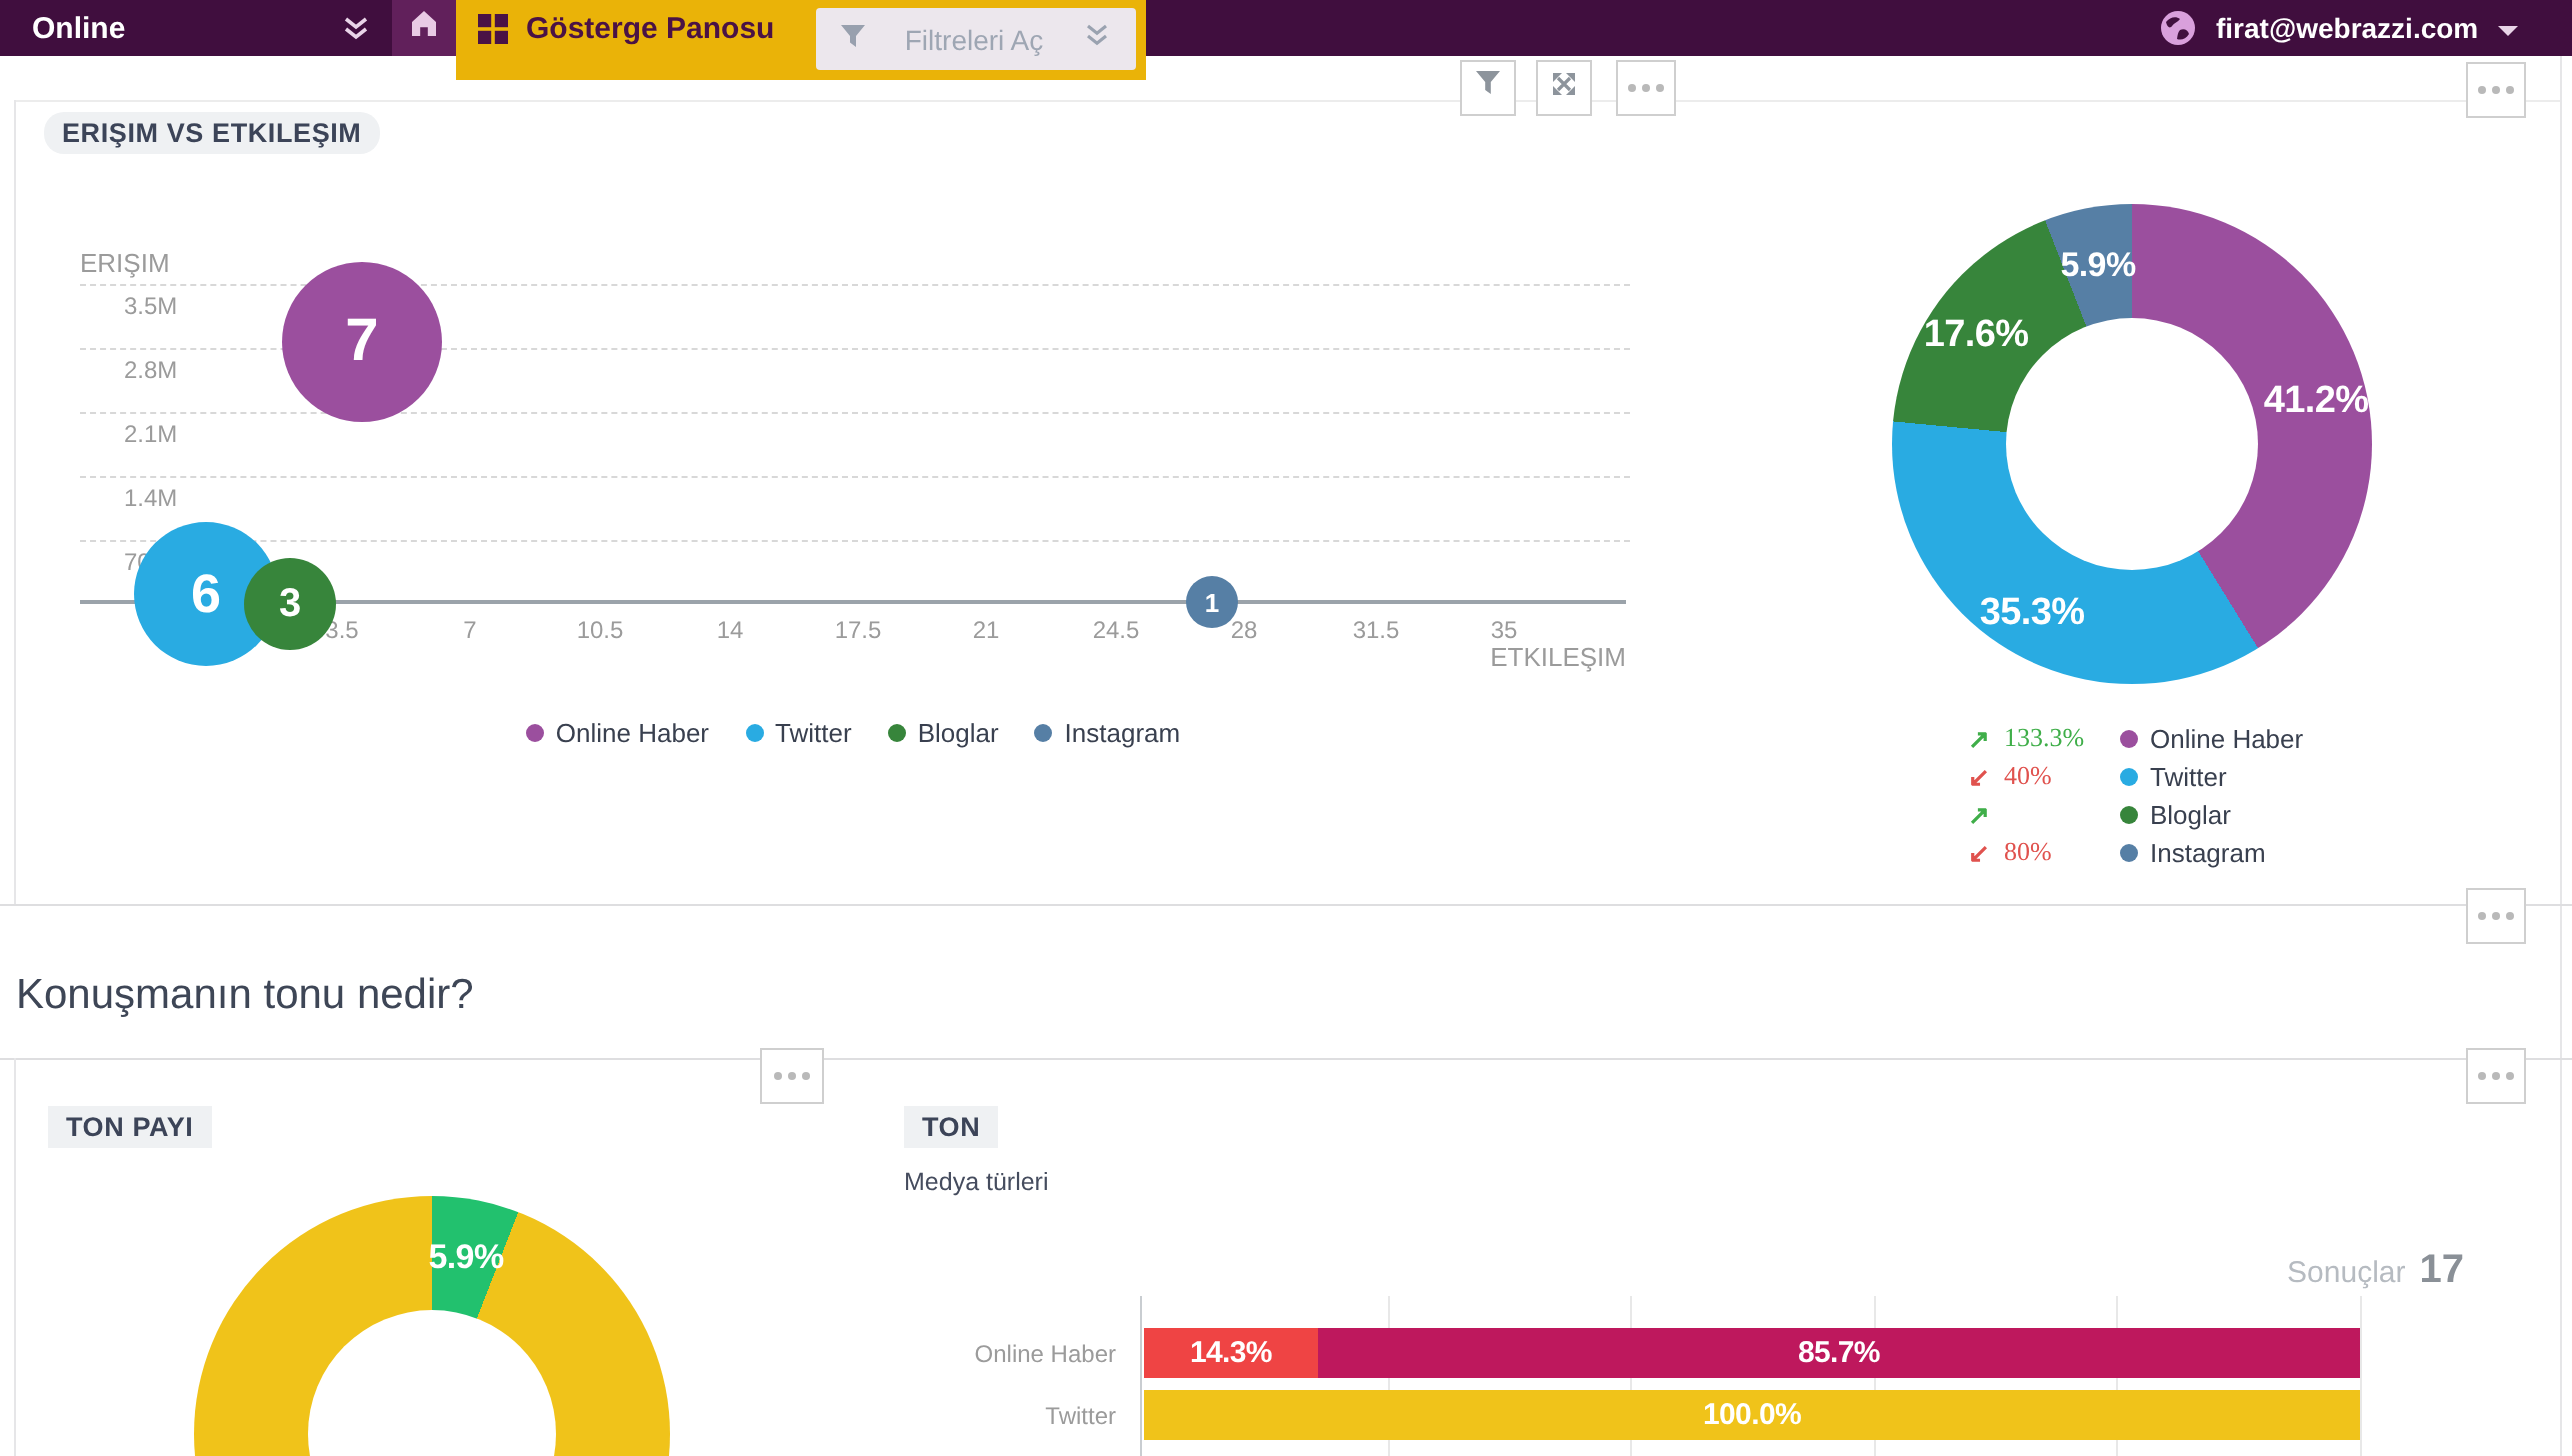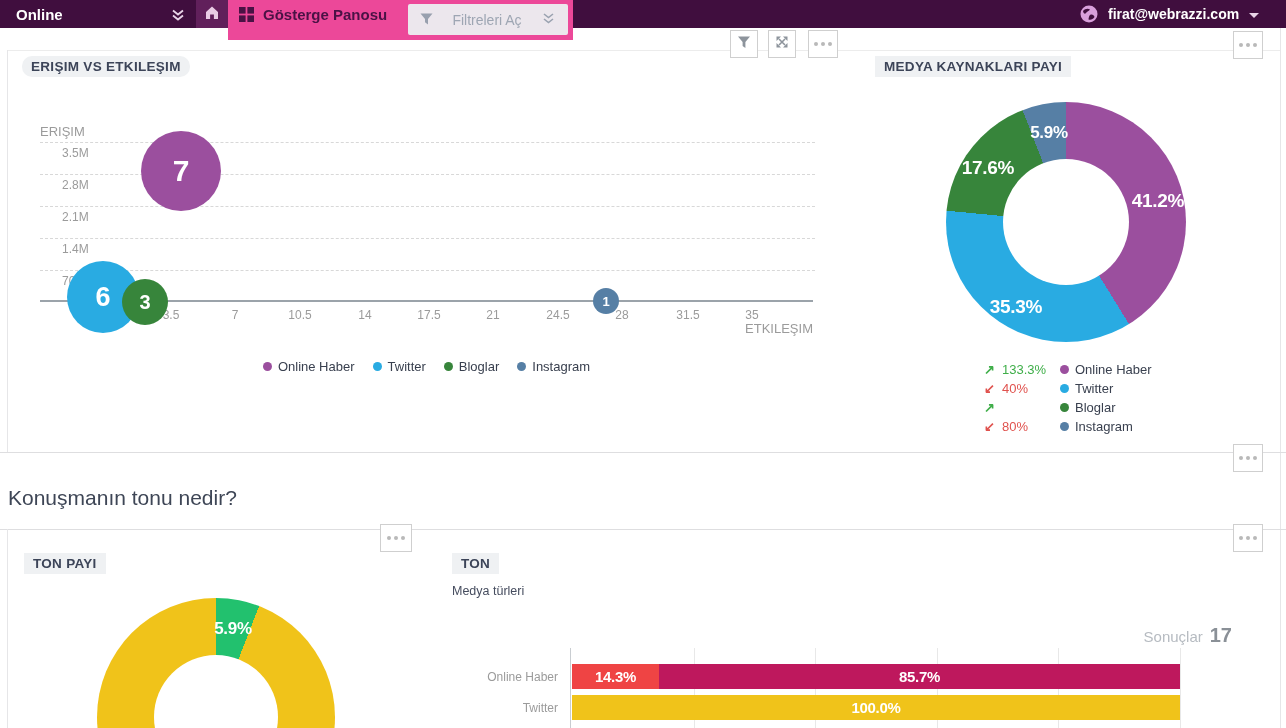--- a/index.html
+++ b/index.html
@@ -9,21 +9,21 @@
     background:#fff; font-family:"Liberation Sans", sans-serif;
     -webkit-font-smoothing:antialiased;
   }
   .abs { position:absolute; }
 
   
   .topbar { left:0; top:0; width:1286px; height:28px; background:#400E3E; }
   .topbar-text { color:#fff; font-weight:bold; font-size:15px; }
   .home-tile { left:196px; top:0; width:32px; height:28px; background:#61205B;
     display:flex; align-items:center; justify-content:center; }
-  .tab-strip { left:228px; top:0; width:345px; height:40px; background:#ec4899;
+  .tab-strip { left:228px; top:0; width:345px; height:40px; background:#eab308;
     display:flex; align-items:flex-start; }
   .tab-title { color:#4A1245; font-weight:bold; font-size:15px; }
   .filter-btn { left:408px; top:4px; width:160px; height:31px; background:#ECE7ED;
     border-radius:2px; display:flex; align-items:center; justify-content:space-between;
     padding:0 12px; cursor:pointer; }
   .filter-btn-label { color:#9EA6B3; font-size:14px; }
   .user-email { color:#fff; font-weight:bold; font-size:14px; }
   .caret-down { width:0; height:0; border-left:5px solid transparent;
     border-right:5px solid transparent; border-top:5px solid #E9D4E8; }
 
@@ -59,21 +59,21 @@
   .donut-hole { position:absolute; background:#fff; border-radius:50%;
     left:50%; top:50%; transform:translate(-50%,-50%); }
   .slice-label { position:absolute; transform:translate(-50%,-50%); color:#fff;
     font-weight:bold; letter-spacing:-0.3px; white-space:nowrap; }
 
   
   .trend-row { position:absolute; display:flex; align-items:center; height:18px; }
   .trend-arrow { width:18px; font-size:13px; font-weight:bold; }
   .trend-up { color:#3FAE49; }
   .trend-down { color:#E0524E; }
-  .trend-pct { width:58px; font-size:13px; }
+  .trend-pct { width:58px; font-size:13px;font-family:Liberation Serif, serif; }
   .trend-row .legend-label { margin-left:6px; }
 
   
   .section-heading { color:#3E4656; font-size:21px; }
 
   
   .bar-row { position:absolute; display:flex; height:25px; }
   .bar-seg { display:flex; align-items:center; justify-content:center;
     color:#fff; font-weight:bold; font-size:15px; letter-spacing:-0.3px; cursor:pointer; }
   .bar-label { color:#9B9B9B; font-size:12px; text-align:right; }
@@ -236,21 +236,20 @@
     <span class="legend-item">
       <span class="legend-dot" style="background:#37853B;"></span>
       <span class="legend-label">Bloglar</span>
     </span>
     <span class="legend-item">
       <span class="legend-dot" style="background:#567FA5;"></span>
       <span class="legend-label">Instagram</span>
     </span>
   </div>
 
-  <span class="abs chip" style="left:875px; top:56px;">MEDYA KAYNAKLARI PAYI</span>
 
   <div class="donut" style="left:946px; top:102px; width:240px; height:240px;
        background:conic-gradient(#9B4F9E 0 41.2%, #29ABE2 0 76.5%, #37853B 0 94.1%, #567FA5 0 100%);">
     <div class="donut-hole" style="width:126px; height:126px;"></div>
   </div>
   <span class="slice-label" style="left:1158px; top:201px; font-size:19px;">41.2%</span>
   <span class="slice-label" style="left:1016px; top:307px; font-size:19px;">35.3%</span>
   <span class="slice-label" style="left:988px; top:168px; font-size:19px;">17.6%</span>
   <span class="slice-label" style="left:1049px; top:133px; font-size:17px;">5.9%</span>
 

